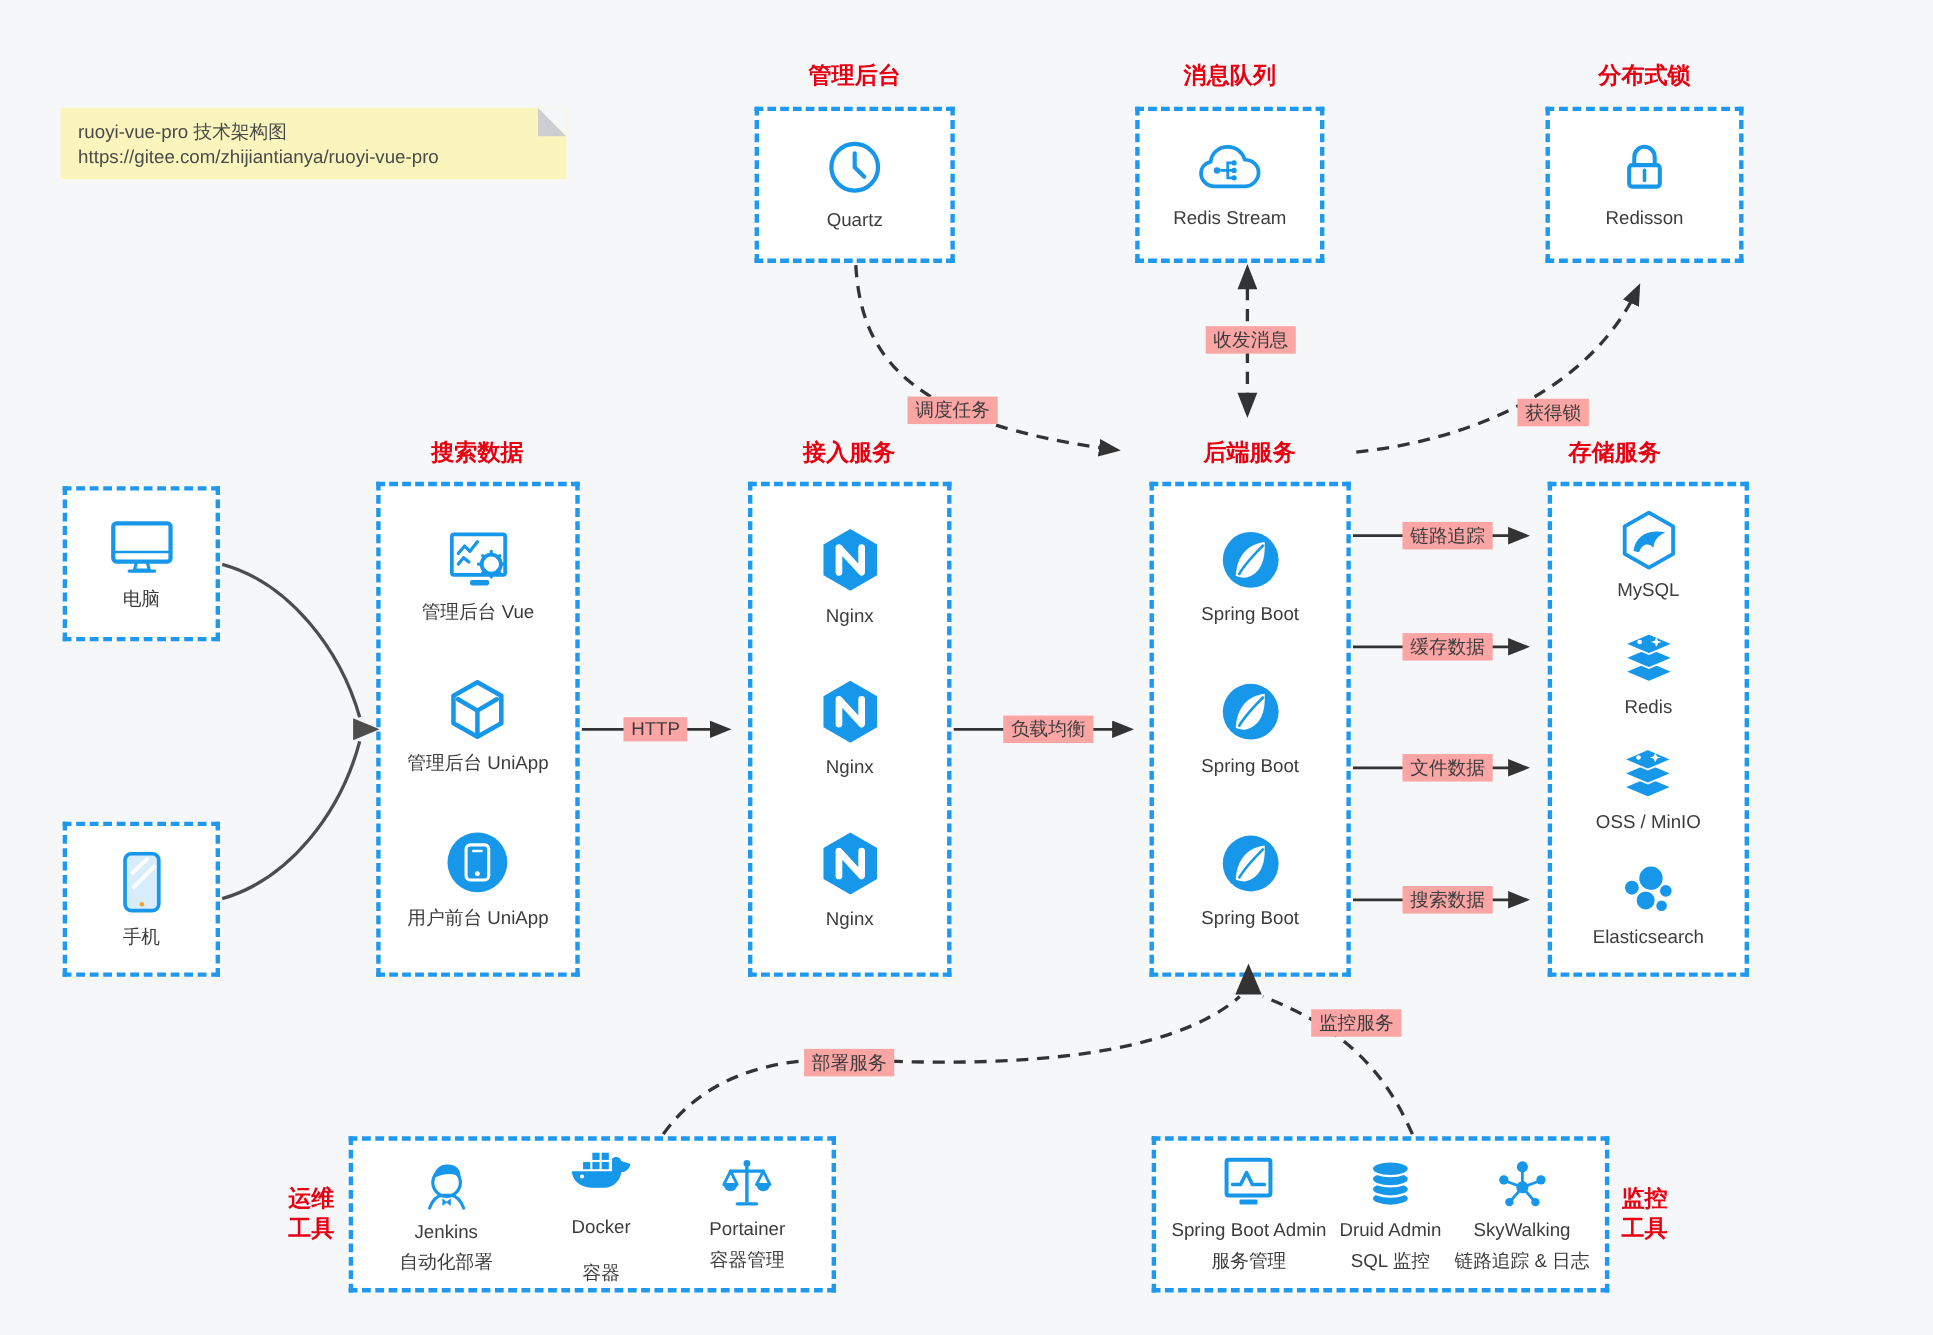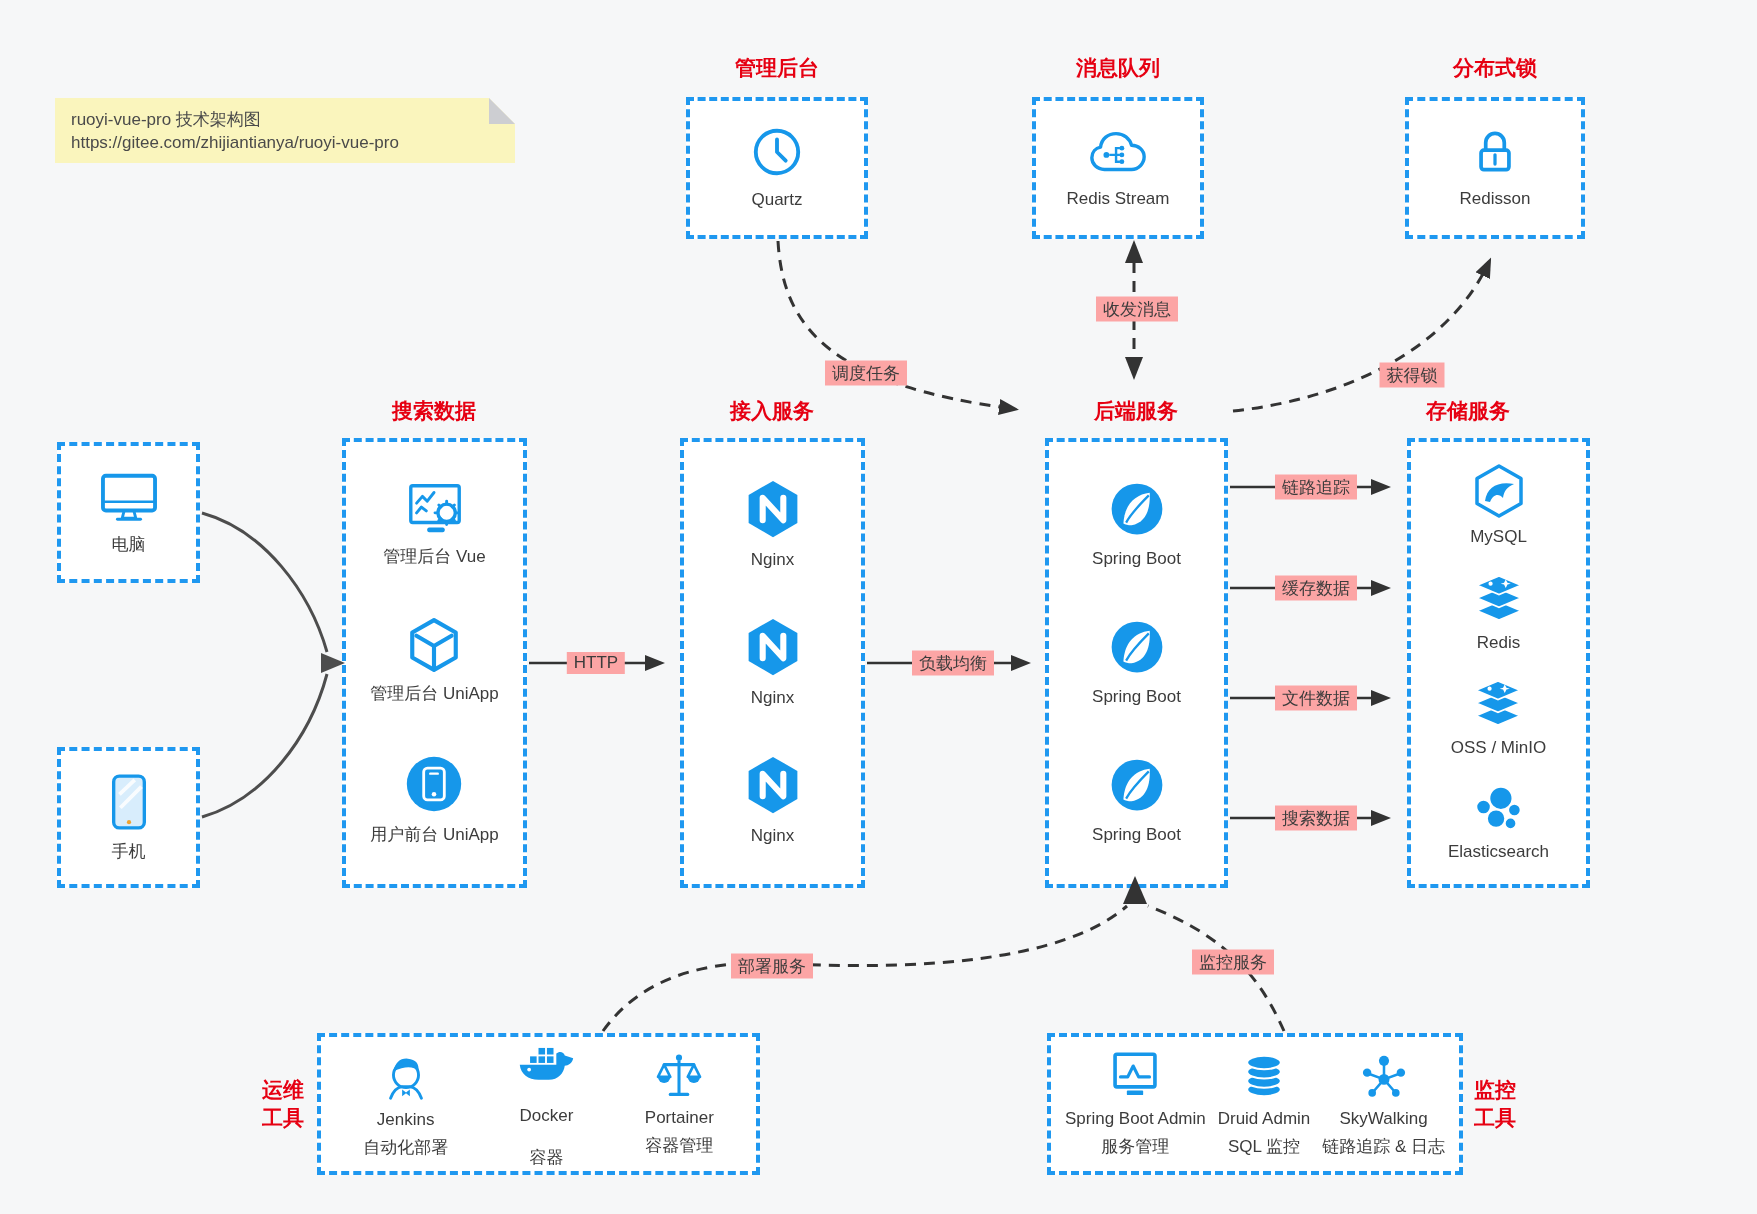--- a/index.html
+++ b/index.html
@@ -374,15 +374,15 @@
   <div class="edge-label" style="left:596px;top:663px">HTTP</div>
   <div class="edge-label" style="left:953px;top:663px">负载均衡</div>
   <div class="edge-label" style="left:1316px;top:487px">链路追踪</div>
   <div class="edge-label" style="left:1316px;top:588px">缓存数据</div>
   <div class="edge-label" style="left:1316px;top:698px">文件数据</div>
   <div class="edge-label" style="left:1316px;top:818px">搜索数据</div>
   <div class="edge-label" style="left:866px;top:373px">调度任务</div>
   <div class="edge-label" style="left:1137px;top:309px">收发消息</div>
   <div class="edge-label" style="left:1412px;top:375px">获得锁</div>
   <div class="edge-label" style="left:772px;top:966px">部署服务</div>
-  <div class="edge-label" style="left:1233px;top:962px">监控服务</div>
+  <div class="edge-label" style="left:1233px;top:930px">监控服务</div>
 
 </div>
 
 </body></html>

